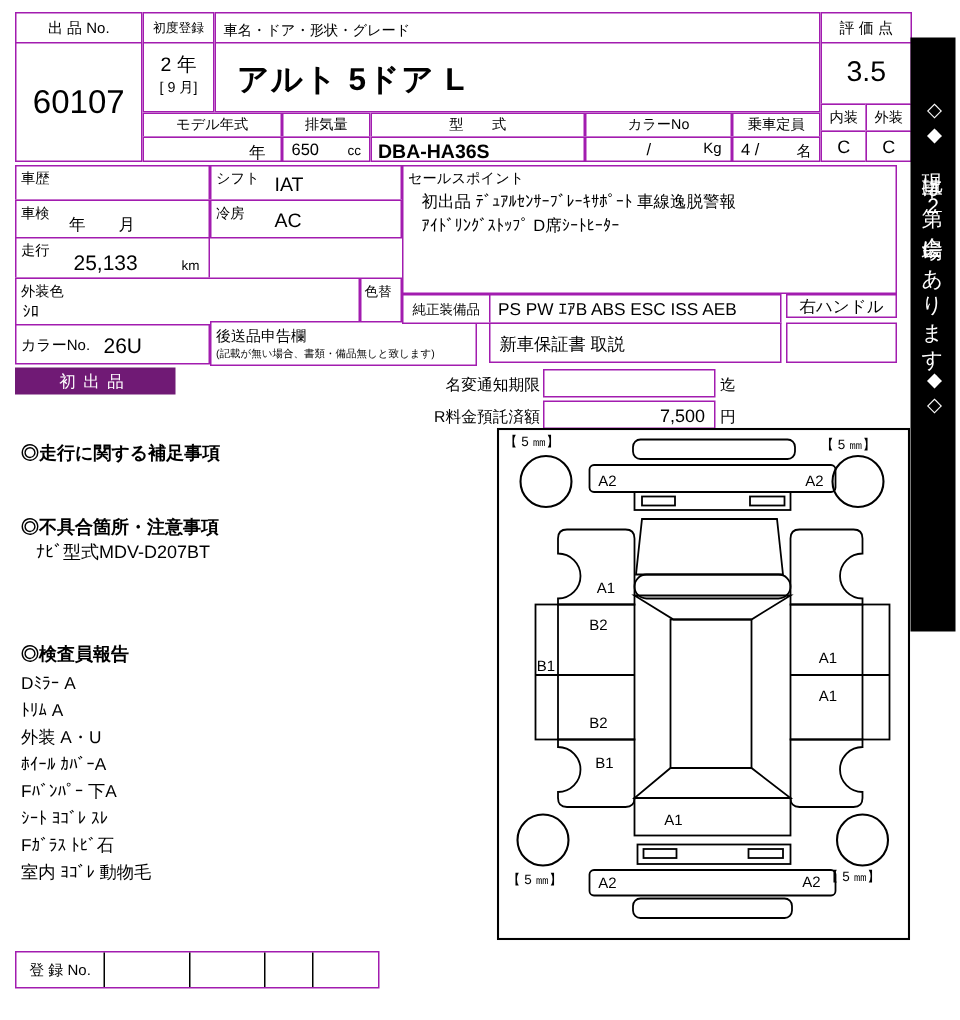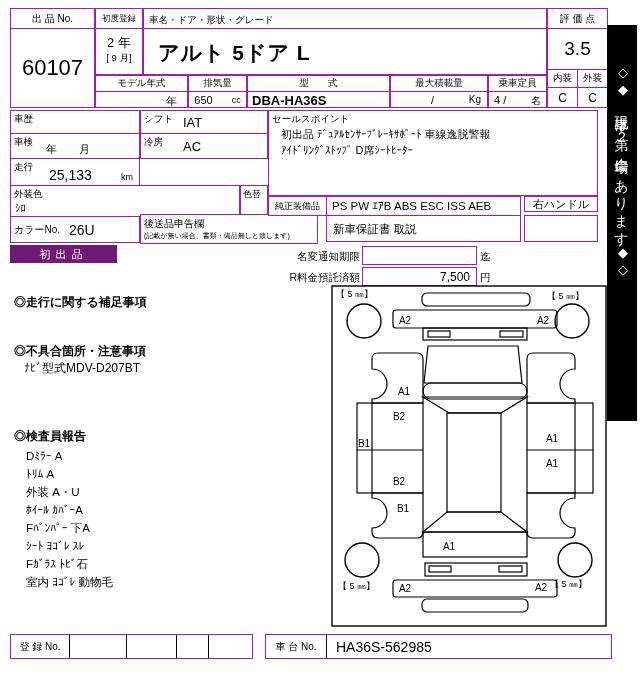--- a/index.html
+++ b/index.html
@@ -55,21 +55,21 @@
 
   <div class="box c lbl" style="left:188px;top:75px;width:59px;height:17px;">排気量</div>
   <div class="box c" style="left:188px;top:91px;width:59px;height:17px;gap:19px;">
     <span style="font-size:11px;">650</span>
     <span style="font-size:9px;">cc</span>
   </div>
 
   <div class="box c lbl" style="left:247px;top:75px;width:143px;height:17px;">型　　式</div>
   <div class="box" style="left:247px;top:91px;width:143px;height:17px;font-size:13px;font-weight:bold;padding:1px 0 0 4px;">DBA-HA36S</div>
 
-  <div class="box c lbl" style="left:390px;top:75px;width:98px;height:17px;">最大積載量</div>
+  <div class="box c lbl" style="left:390px;top:75px;width:98px;height:17px;">カラーNo</div>
   <div class="box" style="left:390px;top:91px;width:98px;height:17px;font-size:11px;">
     <span style="position:absolute;left:40px;top:2px;">/</span>
     <span style="position:absolute;right:6px;top:2px;font-size:10px;">Kg</span>
   </div>
 
   <div class="box c lbl" style="left:488px;top:75px;width:59px;height:17px;">乗車定員</div>
   <div class="box" style="left:488px;top:91px;width:59px;height:17px;font-size:11px;">
     <span style="position:absolute;left:5px;top:2px;">4 /</span>
     <span style="position:absolute;right:5px;top:2px;font-size:10px;">名</span>
   </div>
@@ -137,21 +137,21 @@
   <div class="nob rt" style="left:230px;top:271px;width:130px;font-size:10.5px;">R料金預託済額</div>
   <div class="box rt" style="left:362px;top:267px;width:115px;height:19px;font-size:12px;padding:2px 6px 0 0;">7,500</div>
   <div class="nob" style="left:480px;top:271px;font-size:10.5px;">円</div>
 
   <div class="nob note-title" style="left:14px;top:294px;">◎走行に関する補足事項</div>
   <div class="nob note-title" style="left:14px;top:343px;">◎不具合箇所・注意事項</div>
   <div class="nob" style="left:24px;top:360px;font-size:12px;">ﾅﾋﾞ型式MDV-D207BT</div>
 
   <div class="nob" style="left:14px;top:428px;width:300px;">
     <div class="note-title">◎検査員報告</div>
-    <div style="margin-left:12px;margin-top:2px;">
+    <div style="margin-top:2px;">
       <div class="insp-item">Dﾐﾗｰ A</div>
       <div class="insp-item">ﾄﾘﾑ A</div>
       <div class="insp-item">外装 A・U</div>
       <div class="insp-item">ﾎｲｰﾙ ｶﾊﾞｰA</div>
       <div class="insp-item">Fﾊﾞﾝﾊﾟｰ 下A</div>
       <div class="insp-item">ｼｰﾄ ﾖｺﾞﾚ ｽﾚ</div>
       <div class="insp-item">Fｶﾞﾗｽ ﾄﾋﾞ石</div>
       <div class="insp-item">室内 ﾖｺﾞﾚ 動物毛</div>
     </div>
   </div>
@@ -211,24 +211,20 @@
       <text x="7" y="304" class="tire">【 5 ㎜】</text>
       <text x="219" y="302" class="tire">【 5 ㎜】</text>
     </svg>
 
   <div class="box" style="left:10px;top:634px;width:243px;height:25px;">
     <div class="c" style="position:absolute;left:0;top:0;width:58px;height:23px;border-right:1px solid #000;font-size:10px;">登 録 No.</div>
     <div class="nob" style="left:115px;top:0;width:1px;height:23px;background:#000;"></div>
     <div class="nob" style="left:165px;top:0;width:1px;height:23px;background:#000;"></div>
     <div class="nob" style="left:197px;top:0;width:1px;height:23px;background:#000;"></div>
   </div>
-  <div class="box" style="left:265px;top:634px;width:347px;height:25px;">
-    <div class="c" style="position:absolute;left:0;top:0;width:60px;height:23px;border-right:1px solid #000;font-size:10px;">車 台 No.</div>
-    <span style="position:absolute;left:70px;top:4px;font-size:14px;">HA36S-562985</span>
-  </div>
 
   <div class="banner">
     <div class="vt sym">◇◆</div>
     <div class="vt btxt">現車は第2会場にあります</div>
     <div class="vt sym" style="margin-top:4px;">◆◇</div>
   </div>
 
 </div>
 
 </body></html>

